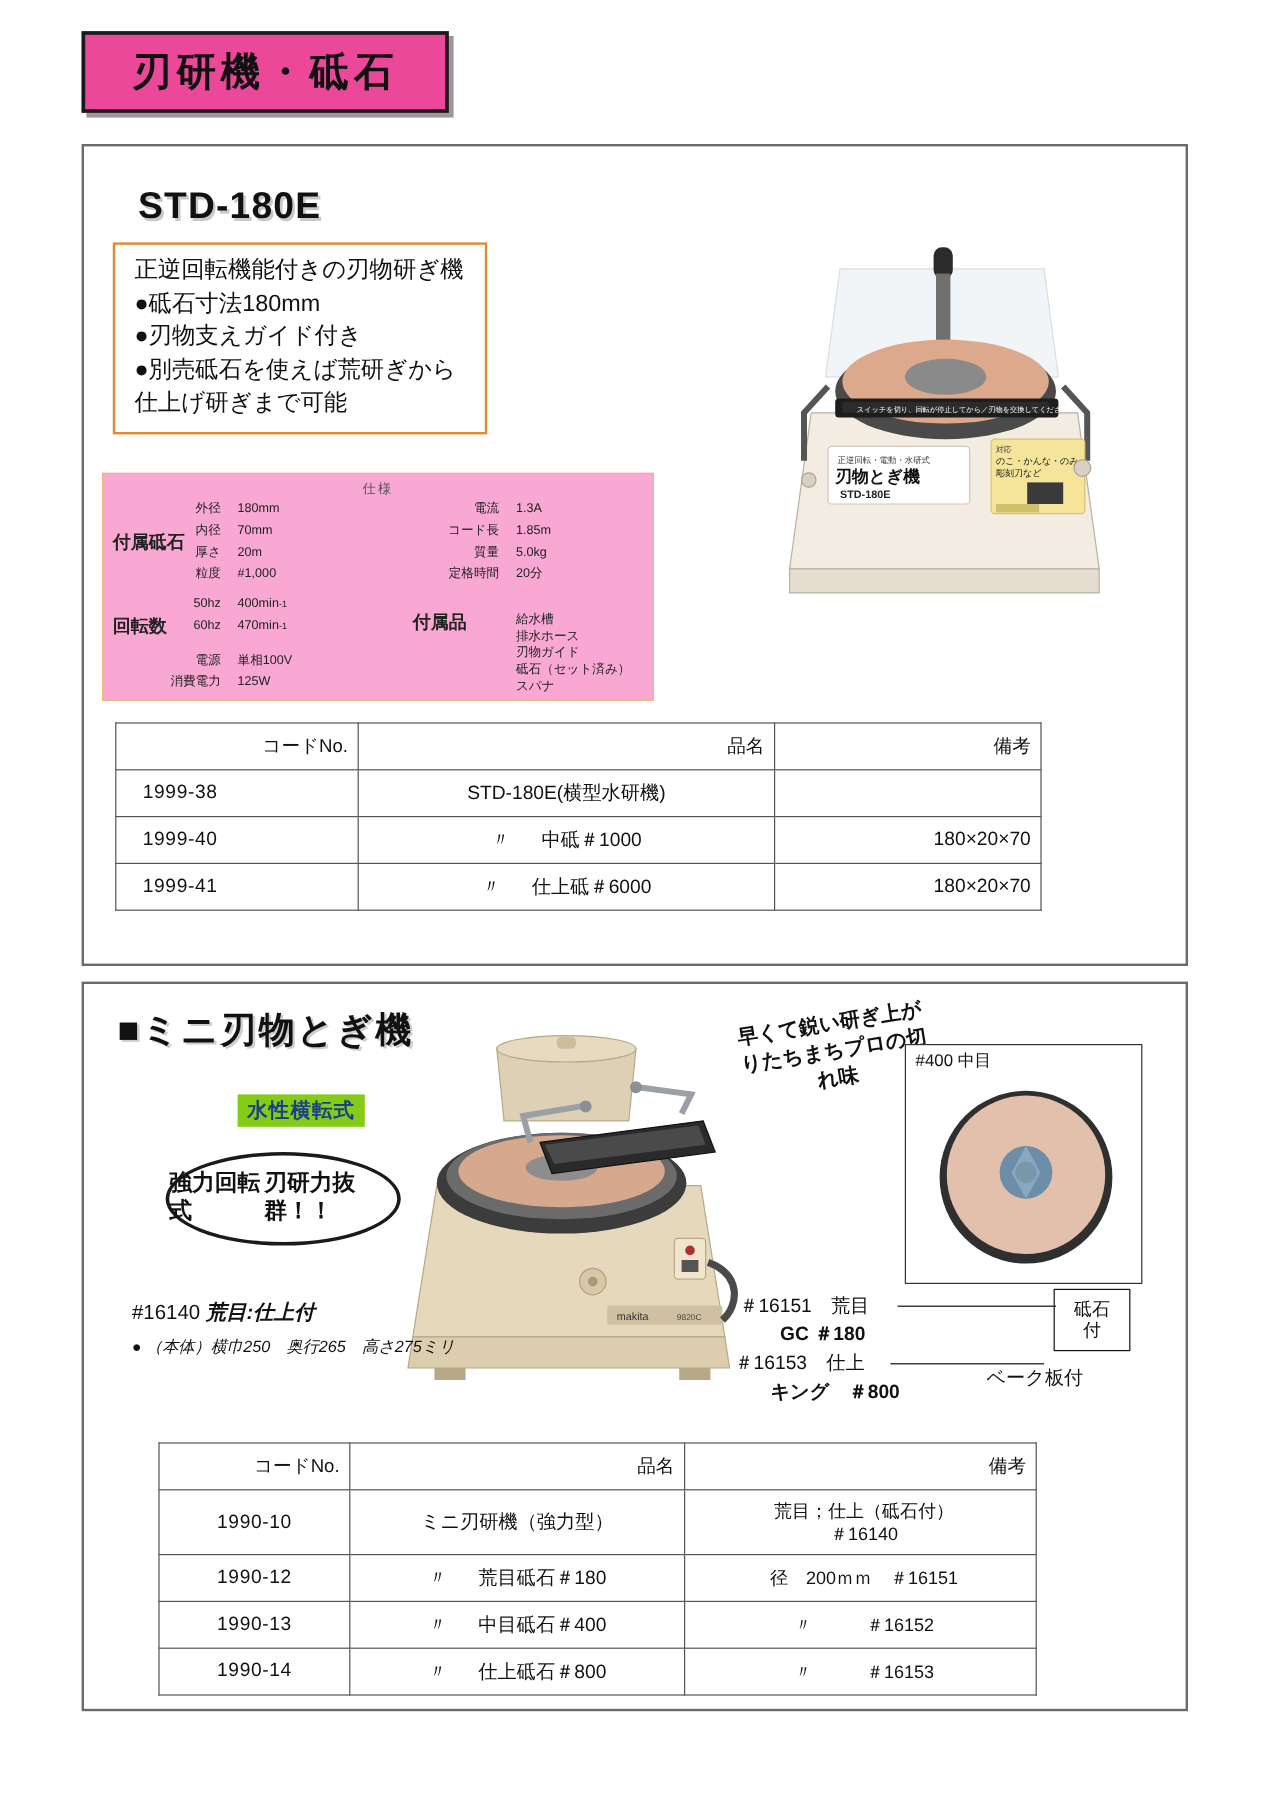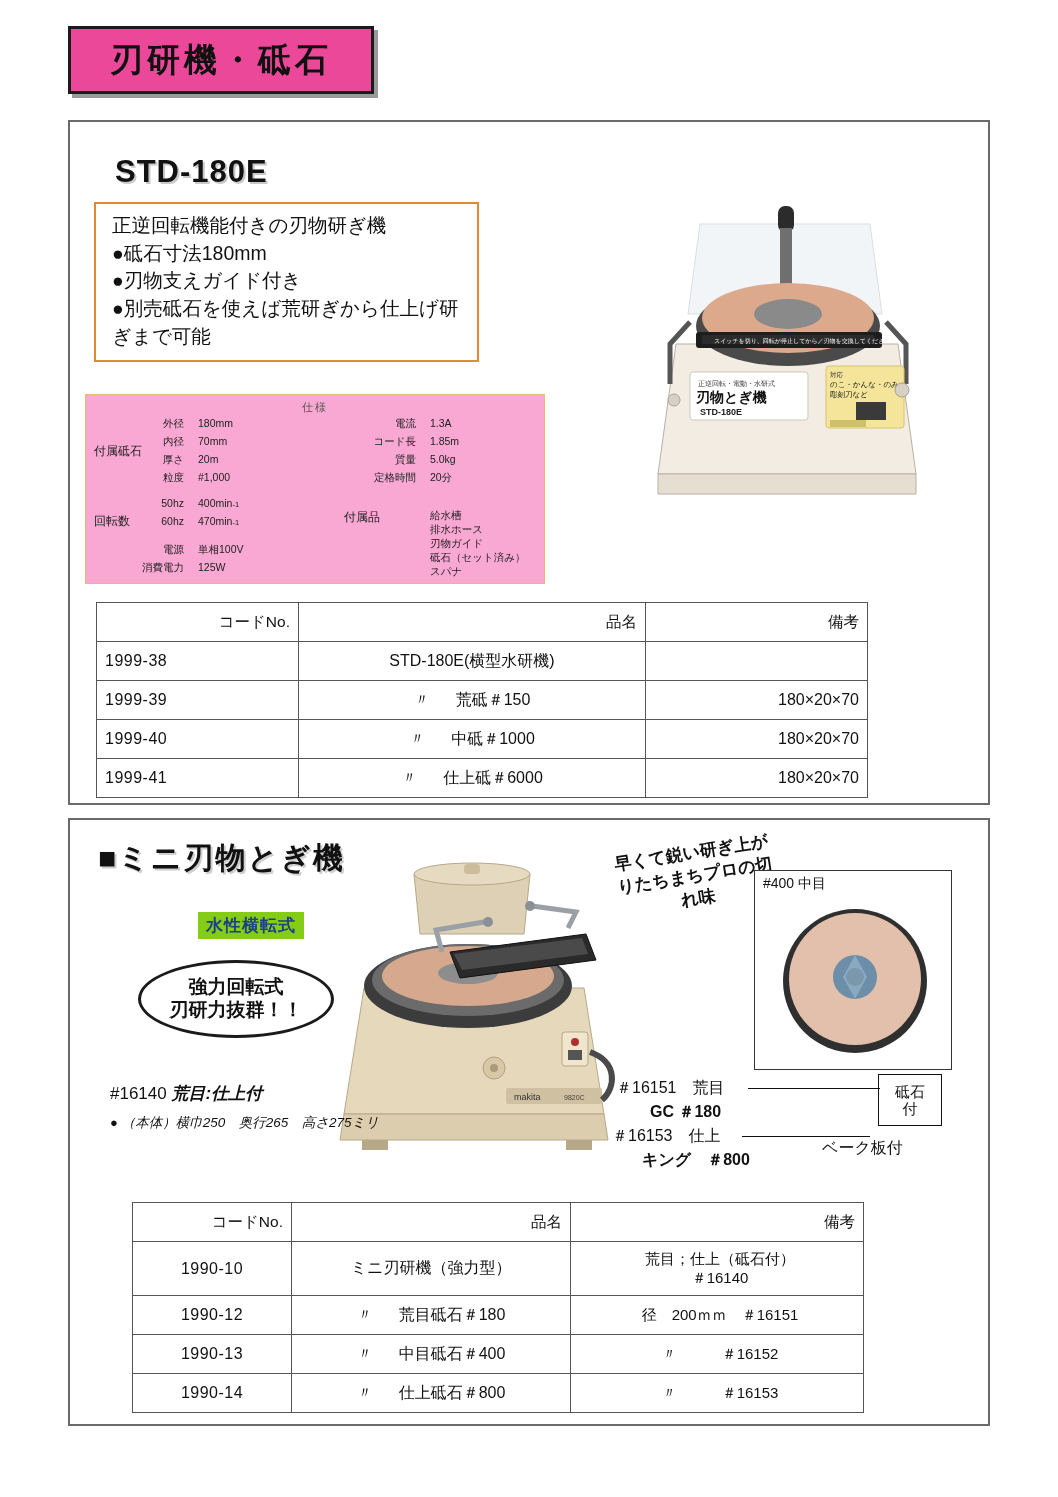--- a/index.html
+++ b/index.html
@@ -66,21 +66,21 @@
     font-weight: bold;
     letter-spacing: 1px;
     color: #111;
     text-shadow: 2px 2px 0 #c9c9c9;
   }
 
   .feature-box {
     position: absolute;
     left: 24px;
     top: 80px;
-    width: 385px;
+    width: 312px;
     padding: 8px 10px 10px 16px;
     border: 2px solid #e08a33;
     box-sizing: border-box;
   }
   .feature-line {
     font-size: 19.5px;
     line-height: 1.42;
     color: #111;
     white-space: nowrap;
   }
@@ -120,22 +120,23 @@
   }
   .srow .lbl {
     width: 92px;
     text-align: right;
     padding-right: 14px;
     color: #222;
   }
   .srow .val { color: #222; }
   .grp-label {
     position: absolute;
-    font-size: 12px;
+    font-size: 15px;
     color: #222;
+    font-weight: bold;
   }
   .sup { font-size: 7.5px; vertical-align: super; }
 
   .std-photo {
     position: absolute;
     left: 560px;
     top: 72px;
     width: 320px;
     height: 340px;
   }
@@ -151,21 +152,21 @@
     border: 1px solid #555;
     height: 38px;
     padding: 0 8px;
     font-weight: normal;
     text-align: right;
     vertical-align: middle;
   }
   table.prod-table th { font-size: 15.5px; }
   table.prod-table td.code { text-align: center; letter-spacing: 0.5px; }
   table.prod-table td.name { text-align: center; }
-  table.prod-table td.left { text-align: left; padding-left: 8px; }
+  table.prod-table td.left { text-align: left; padding-left: 22px; }
   .ditto { display: inline-block; margin-right: 26px; }
 
   #table-std { left: 26px; top: 480px; }
   #table-std .c1 { width: 185px; }
   #table-std .c2 { width: 330px; }
   #table-std .c3 { width: 205px; }
 
   #table-mini { left: 62px; top: 382px; }
   #table-mini .c1 { width: 142px; }
   #table-mini .c2 { width: 262px; }
@@ -197,21 +198,21 @@
   }
   .ellipse-badge {
     position: absolute;
     left: 68px;
     top: 140px;
     width: 190px;
     height: 72px;
     border: 3px solid #1a1a1a;
     border-radius: 50%;
     display: flex;
-    flex-direction: column;
+    flex-direction: row;
     align-items: center;
     justify-content: center;
     font-size: 19px;
     font-weight: bold;
     line-height: 1.2;
     color: #111;
     background: #fff;
   }
   .slant-copy {
     position: absolute;
@@ -460,25 +461,20 @@
         <th class="c3">備考</th>
       </tr>
     </thead>
     <tbody>
       <tr>
         <td class="code left">1999-38</td>
         <td class="name">STD-180E(横型水研機)</td>
         <td></td>
       </tr>
       <tr>
-        <td class="code left">1999-39</td>
-        <td class="name"><span class="ditto">〃</span><span>荒砥＃150</span></td>
-        <td>180×20×70</td>
-      </tr>
-      <tr>
         <td class="code left">1999-40</td>
         <td class="name"><span class="ditto">〃</span><span>中砥＃1000</span></td>
         <td>180×20×70</td>
       </tr>
       <tr>
         <td class="code left">1999-41</td>
         <td class="name"><span class="ditto">〃</span><span>仕上砥＃6000</span></td>
         <td>180×20×70</td>
       </tr>
     </tbody>

